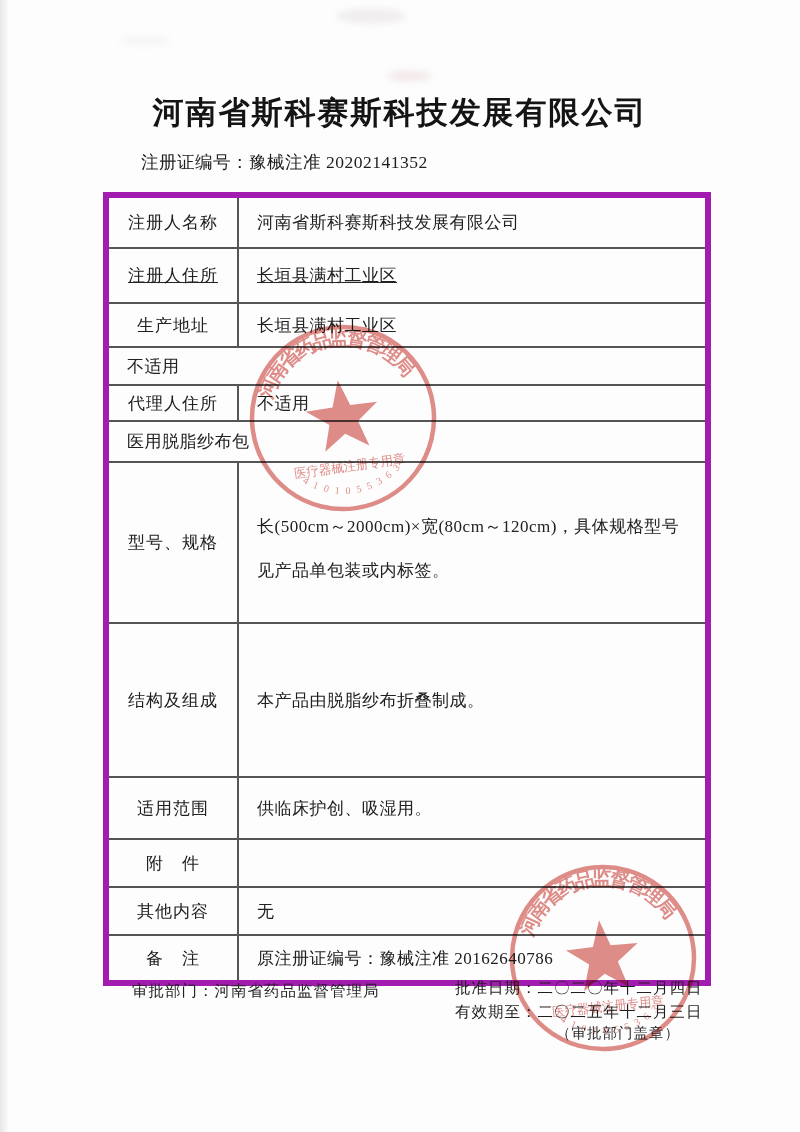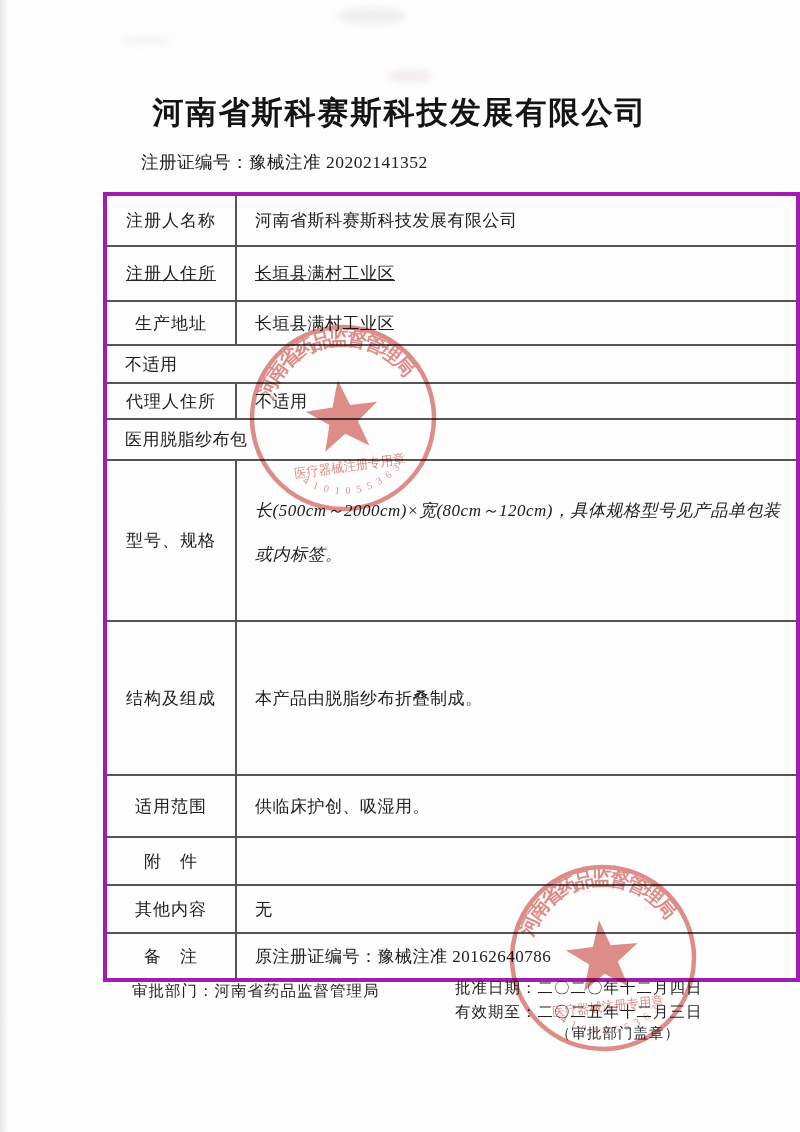--- a/index.html
+++ b/index.html
@@ -24,44 +24,44 @@
     position: absolute; left: 0; top: 92px; width: 800px;
     text-align: center; font-size: 31px; font-weight: bold;
     letter-spacing: 2px; color: #141414;
   }
   .reg-line {
     position: absolute; left: 141px; top: 150px;
     font-size: 17.5px; color: #1e1e1e; letter-spacing: 0.5px;
   }
 
   .cert-table {
-    position: absolute; left: 103px; top: 192px; width: 697px;
-    border: 4px solid #a21caf;
+    position: absolute; left: 103px; top: 192px; width: 608px;
+    border: 6px solid #a21caf;
   }
   .trow { display: flex; border-top: 2px solid #555; }
   .trow:first-child { border-top: none; }
   .tlabel {
     width: 130px; flex: 0 0 130px;
     border-right: 2px solid #555;
     display: flex; align-items: center; justify-content: center;
     font-size: 17px; letter-spacing: 1px; color: #202020;
     text-align: center;
   }
   .tvalue {
     flex: 1; display: flex; align-items: center;
     padding-left: 18px; padding-right: 14px;
     font-size: 17px; letter-spacing: 0.5px; color: #202020;
   }
   .h0 { height: 49px; }  .h1 { height: 55px; text-decoration: underline; }  .h2 { height: 44px; }
   .h3 { height: 38px; }  .h4 { height: 36px; }  .h5 { height: 41px; }
   .h6 { height: 161px; } .h7 { height: 154px; } .h8 { height: 62px; }
   .h9 { height: 48px; }  .h10 { height: 48px; justify-content: flex-end; } .h11 { height: 46px; }
   .tvalue.multiline {
-    align-items: flex-start; padding-top: 28px;
-    line-height: 44px; display: block; font-style: italic;
+    align-items: flex-start; padding-top: 42px;
+    line-height: 44px; display: block;
   }
 
   .footer-dept {
     position: absolute; left: 132px; top: 981px;
     font-size: 15.5px; letter-spacing: 1px; color: #1f1f1f;
   }
   .footer-dates {
     position: absolute; left: 455px; top: 976px;
     font-size: 15.5px; letter-spacing: 1px; color: #1f1f1f; line-height: 24px;
   }

